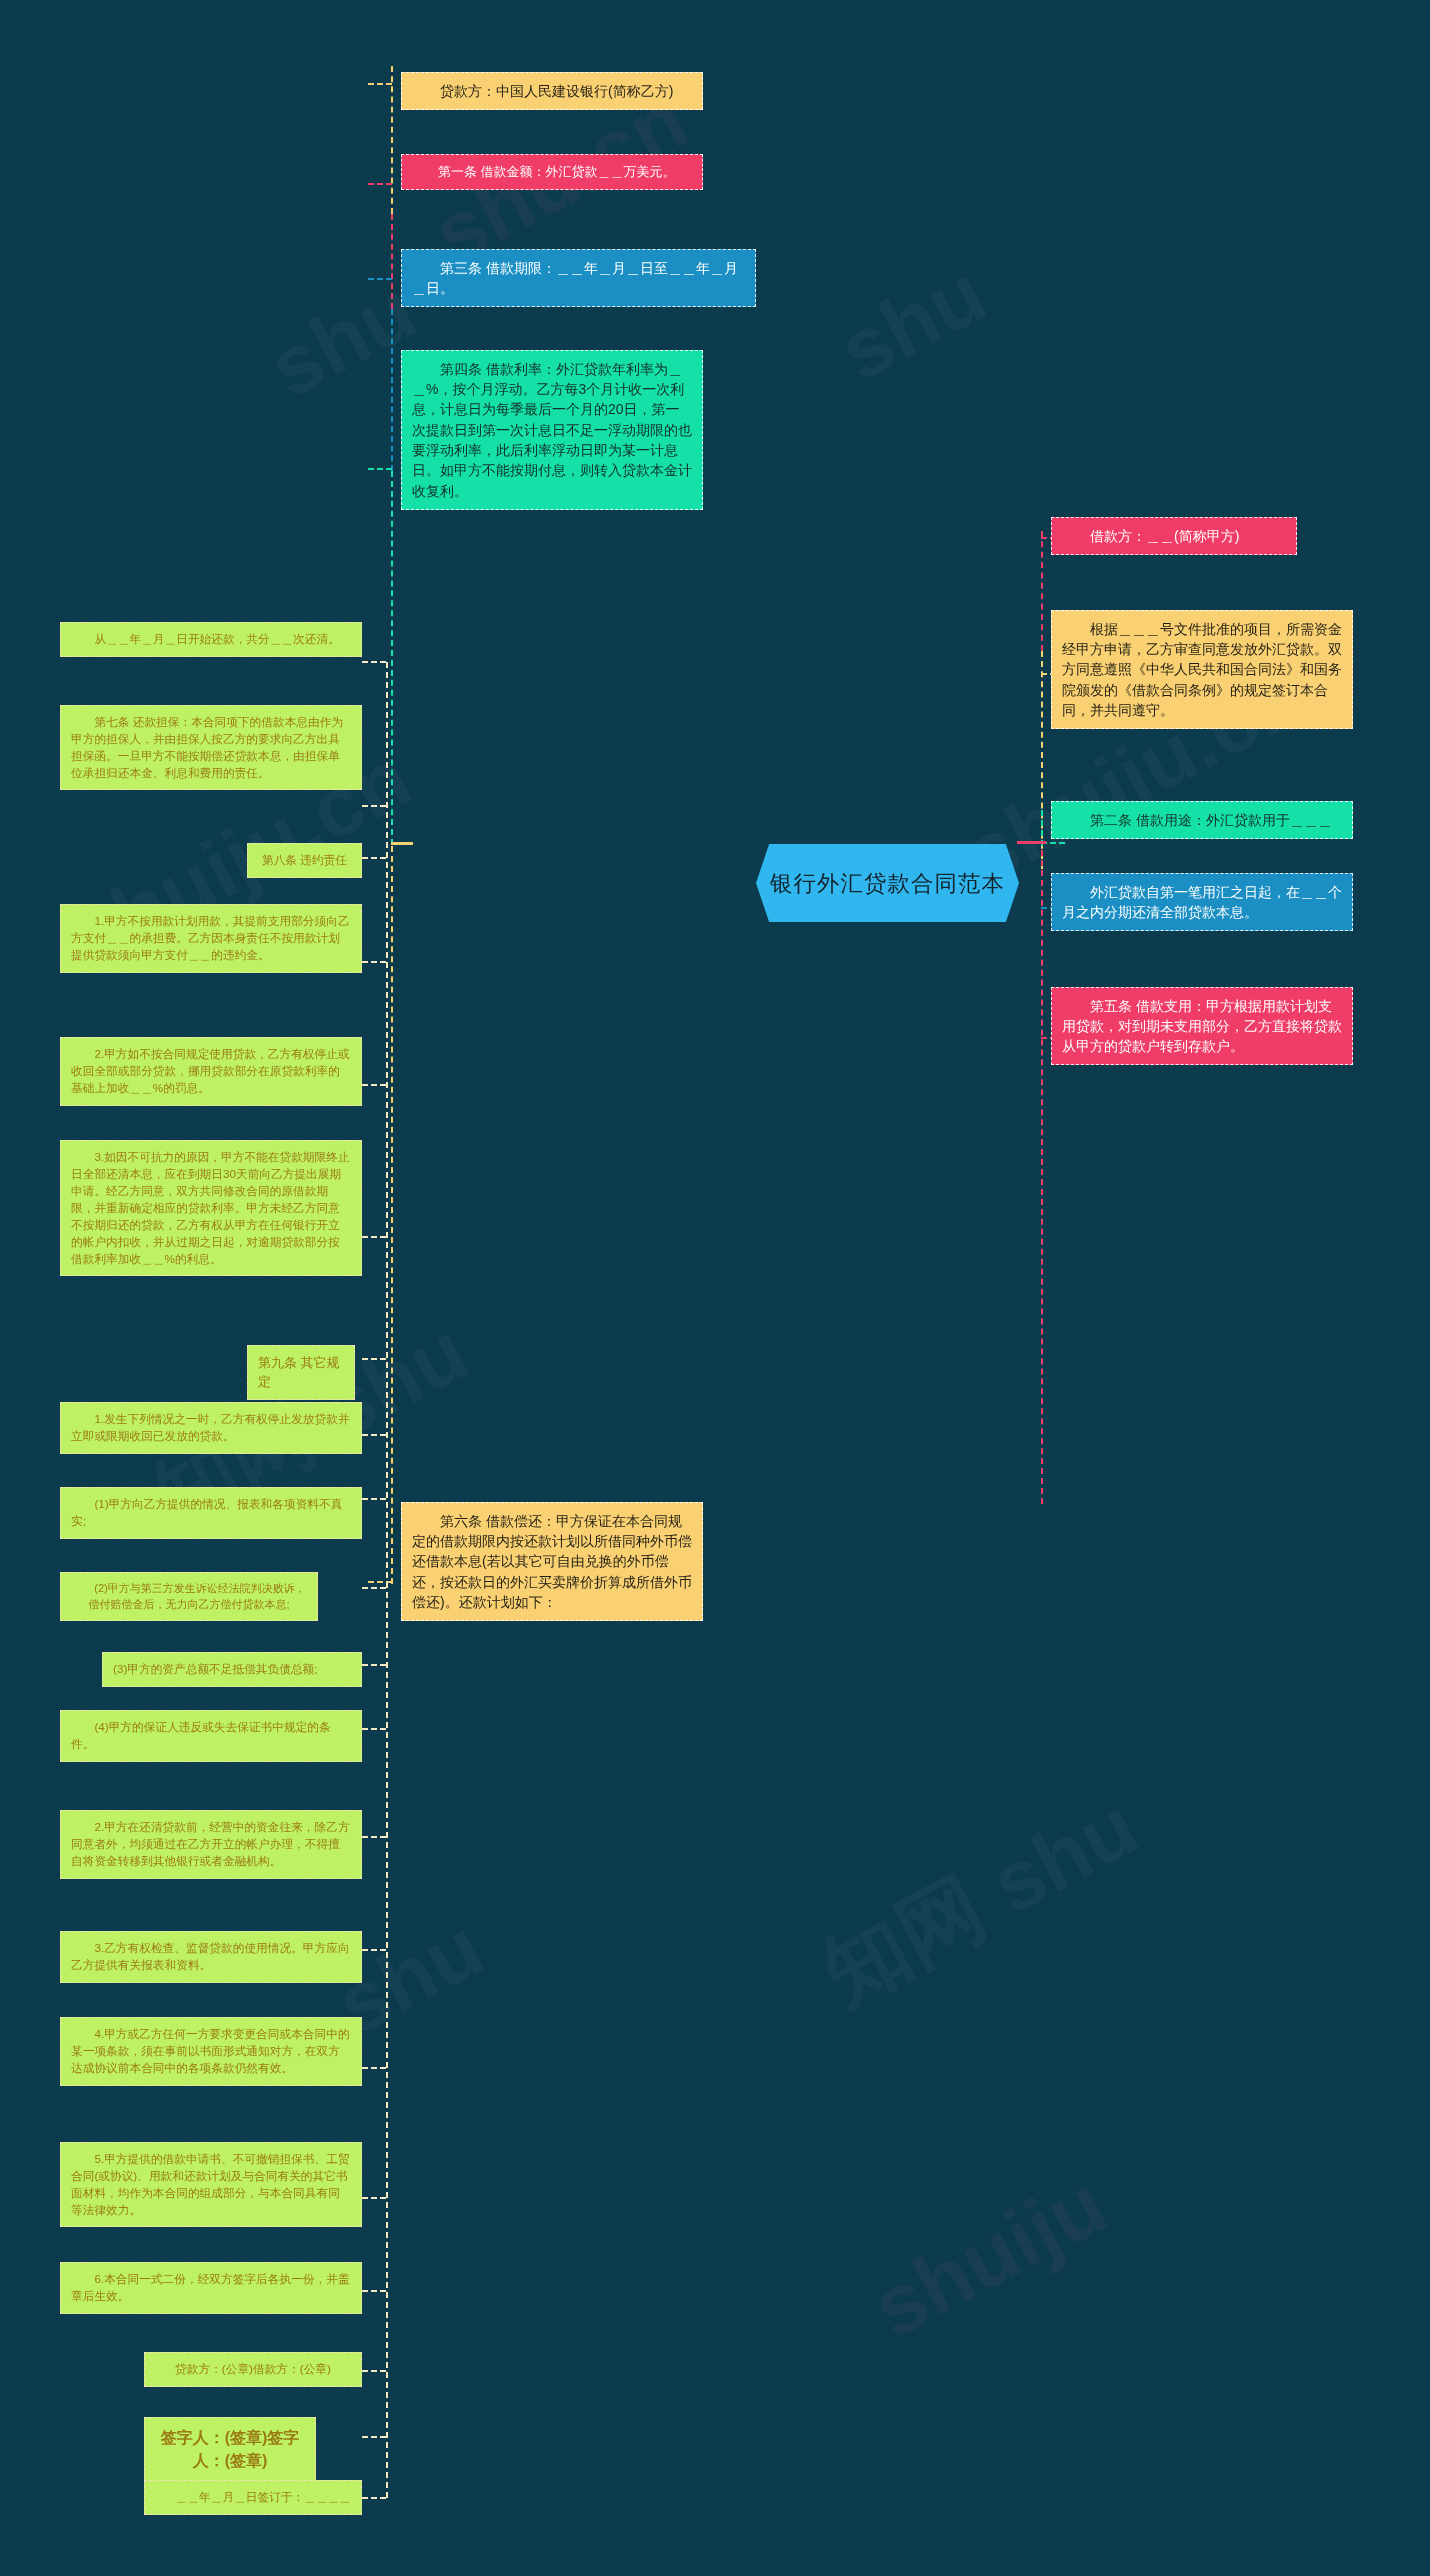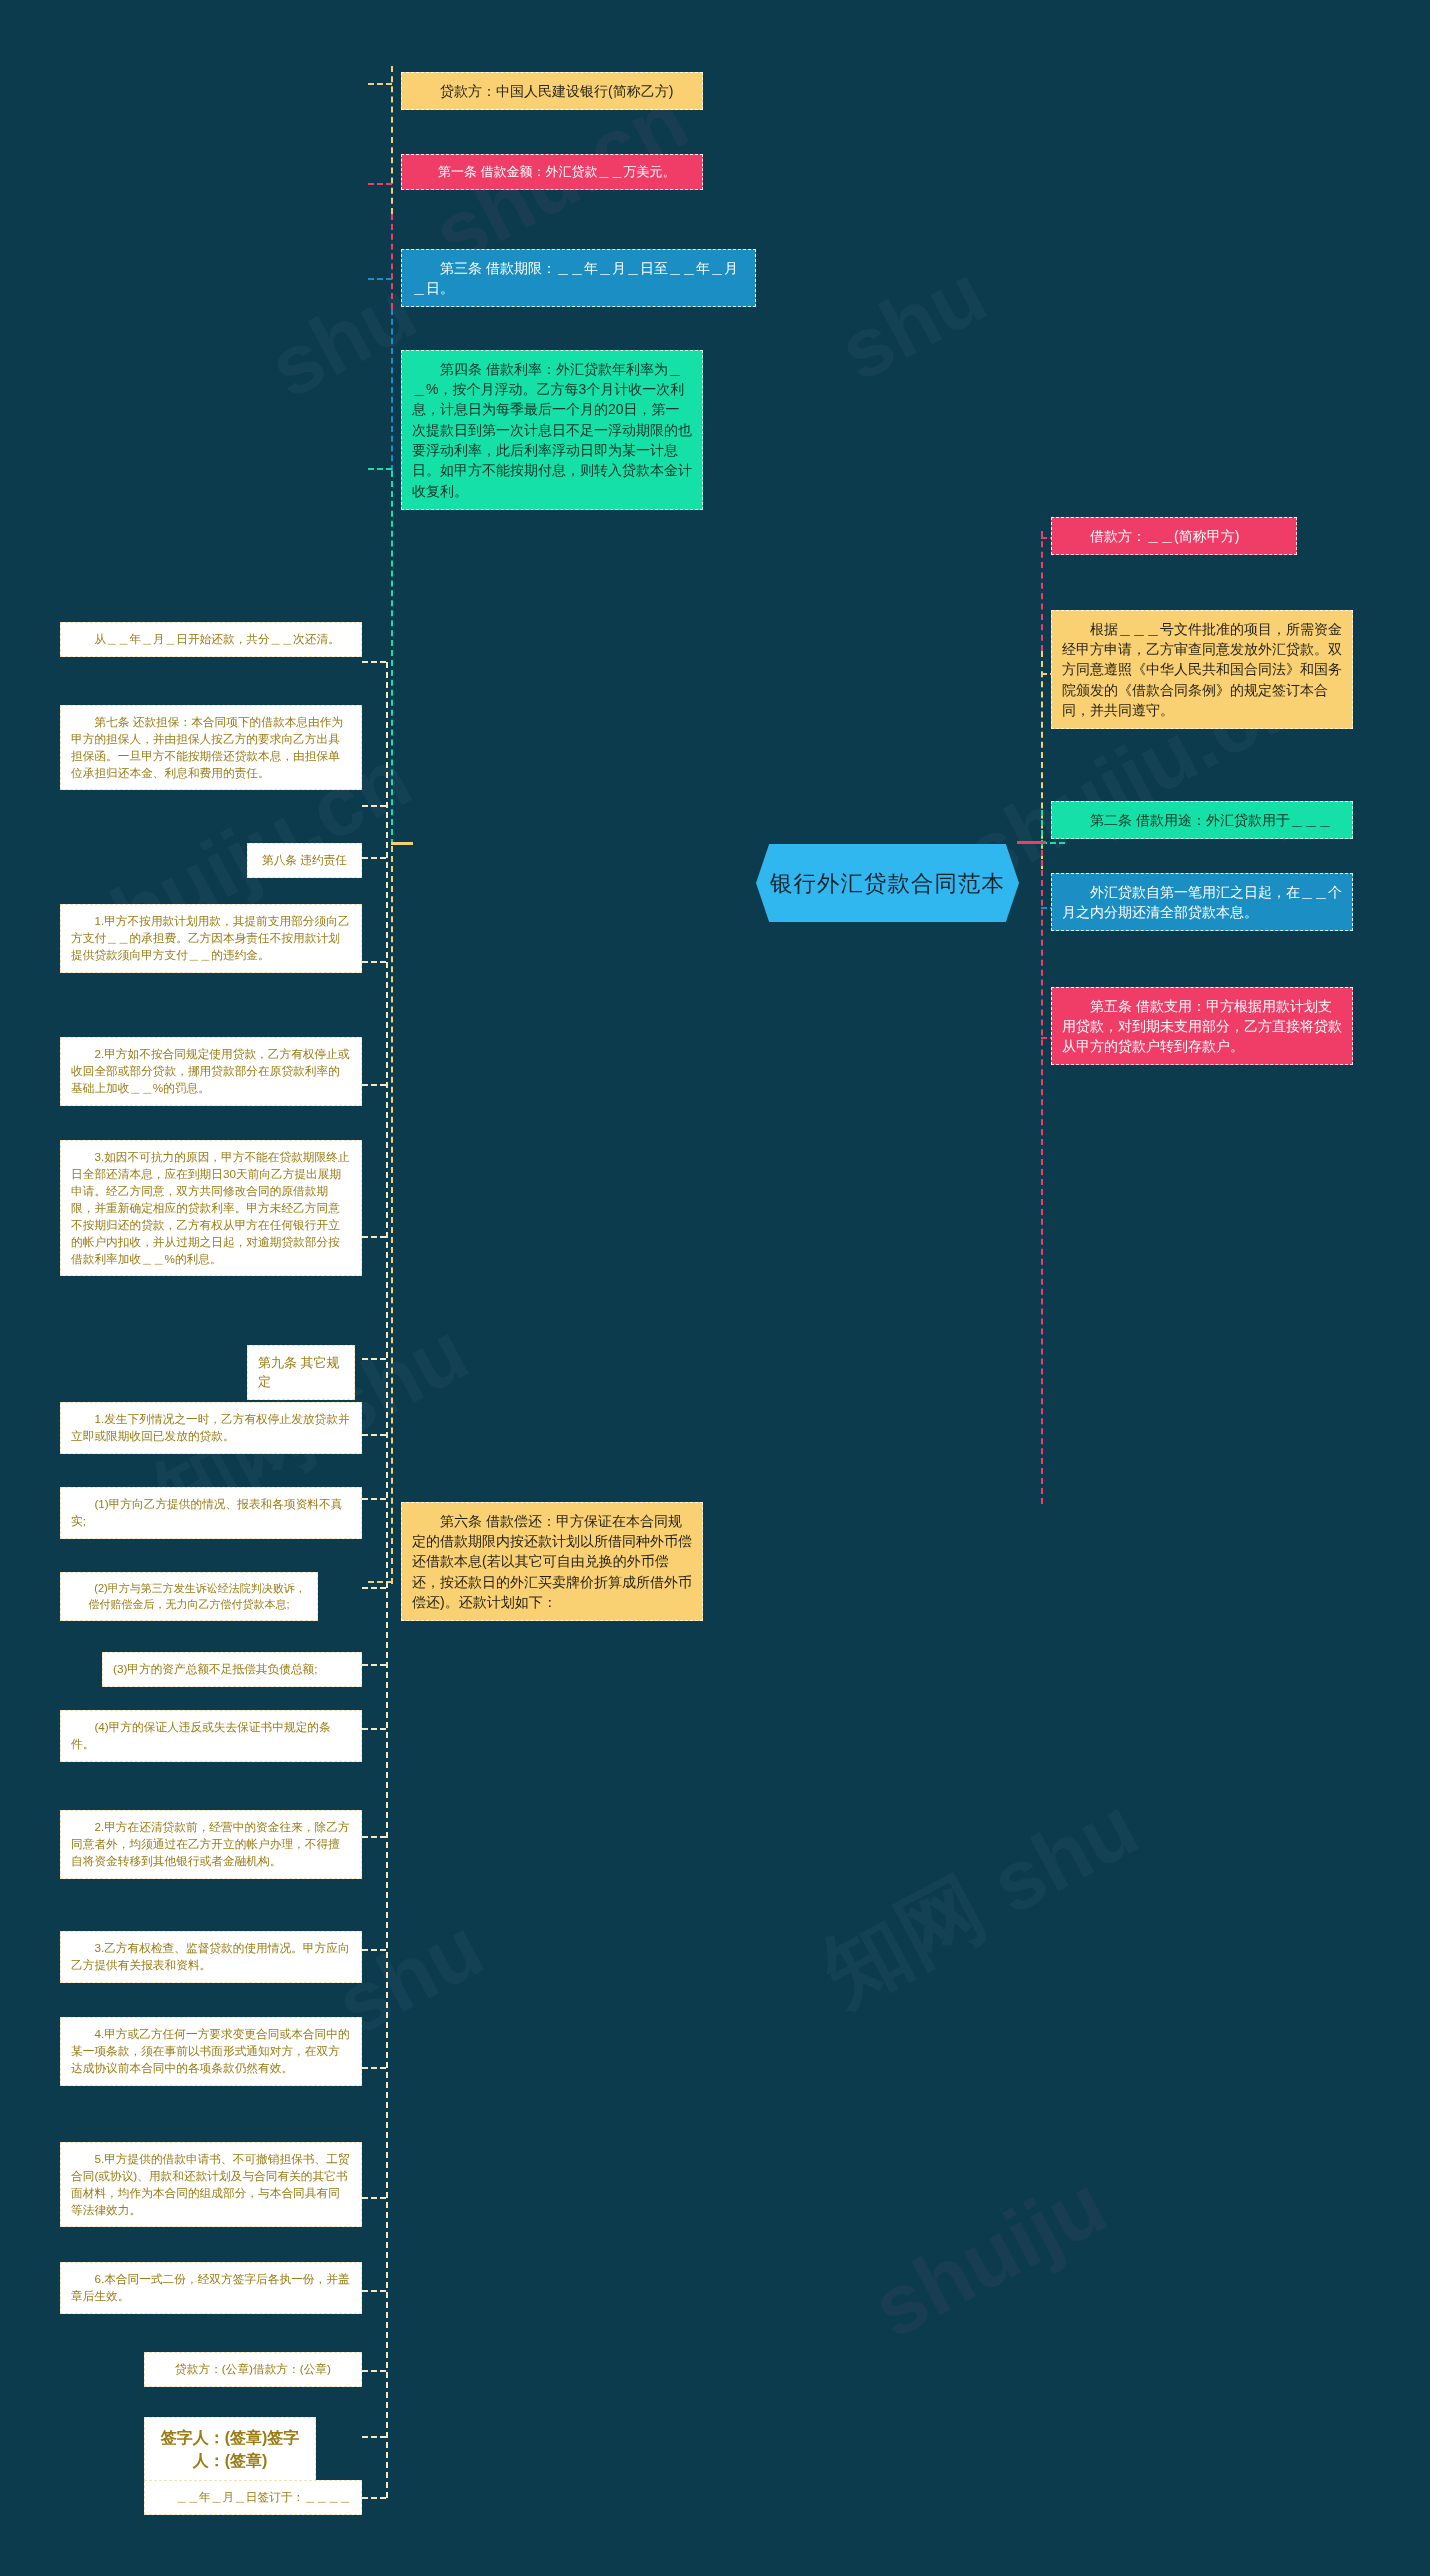--- a/index.html
+++ b/index.html
@@ -32,21 +32,21 @@
     line-height: 1.45;
     word-break: break-all;
     text-indent: 2em;
   }
   .node.nowrap { text-indent: 0; }
 
   .n-yellow  { background:#f9d173; color:#231f14;margin-top:18px; }
   .n-pink    { background:#ef3d68; color:#ffffff; }
   .n-blue    { background:#1b8fc4; color:#ffffff; }
   .n-green   { background:#15e0a8; color:#123026; }
-  .n-cream   { background:#ffffff; color:#9a7b14; border-color:#f4e3b8; }
+  .n-cream   { background:#bef264; color:#9a7b14; border-color:#f4e3b8; }
 
   .n-yellow, .n-pink, .n-blue, .n-green { border-color: rgba(255,255,255,0.9); }
 
   
   .hexnode {
     position: absolute;
     background: #31b7f0;
     color: #13232c;
     display: flex; align-items: center; justify-content: center;
     clip-path: polygon(0% 50%, 5% 0%, 95% 0%, 100% 50%, 95% 100%, 5% 100%);

